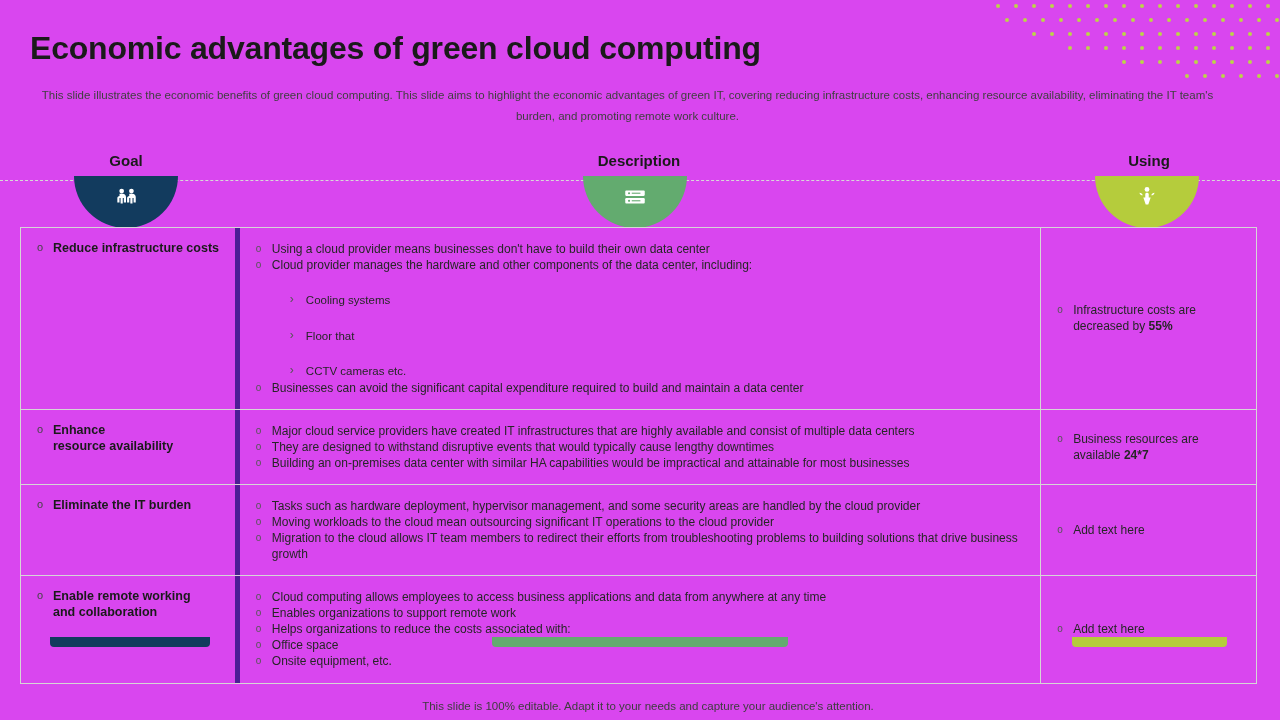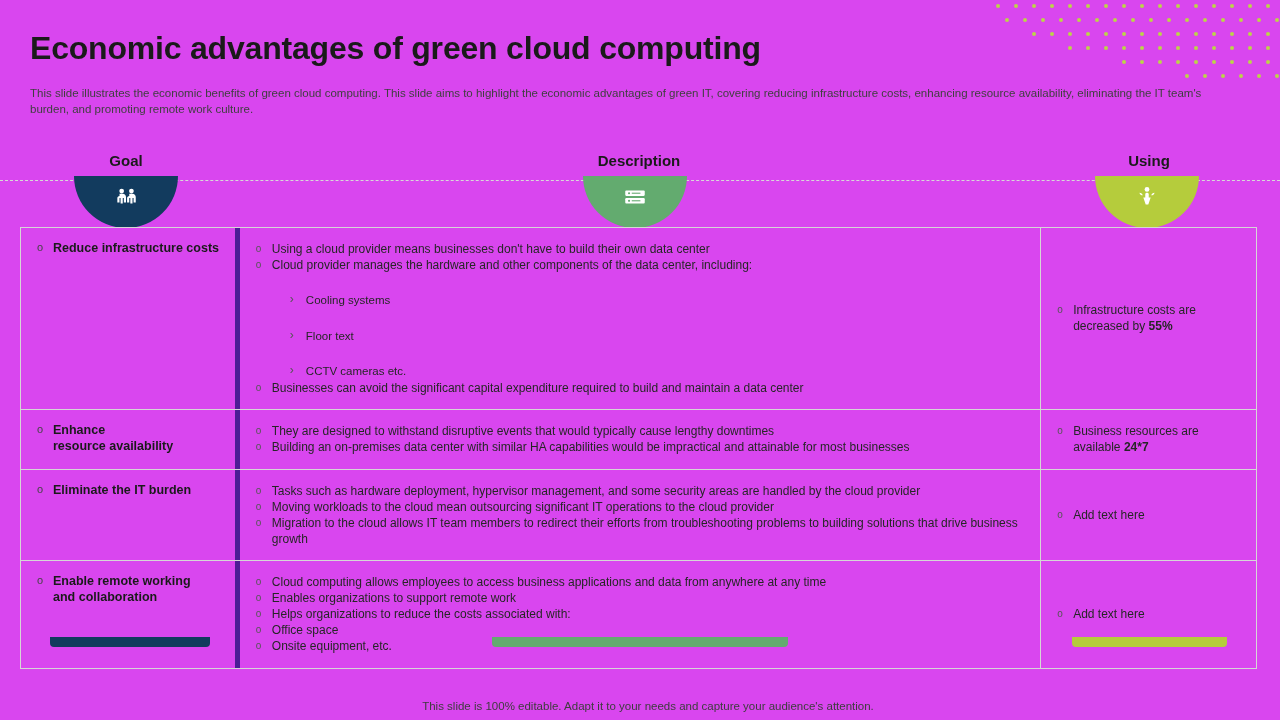--- a/index.html
+++ b/index.html
@@ -32,22 +32,23 @@
     font-size: 32px;
     font-weight: bold;
     color: #1a1a1a;
     letter-spacing: -0.2px;
   }
   .subtitle {
     position: absolute;
     left: 30px; top: 85px;
     width: 1195px;
     font-size: 11.5px;
-    line-height: 16px;
+    line-height: 21px;
     color: #3f3f3f;
+    text-align: center;
   }
 
   
   .hdr-rule {
     position: absolute;
     left: 0; top: 180px;
     width: 1280px;
     border-top: 1px dashed #d8d8d8;
   }
 
@@ -334,39 +335,40 @@
       <div class="cell-goal">
         <div class="goal-label">Reduce infrastructure  costs</div>
       </div>
       <div class="cell-desc">
         <ul class="bullets">
           <li><span>Using a cloud provider  means businesses don't have  to build their own  data center</span></li>
           <li>
             <span>Cloud provider  manages the hardware  and other components of the data center,  including:</span>
             <ul class="subs">
               <li>Cooling systems</li>
-              <li>Floor text</li>
+              <li>Floor that</li>
               <li>CCTV cameras etc.</li>
             </ul>
           </li>
           <li><span>Businesses can avoid  the significant capital expenditure  required  to build  and maintain a data  center</span></li>
         </ul>
       </div>
       <div class="cell-impact">
         <div class="impact-text"><span>Infrastructure  costs are decreased by </span><b>55%</b></div>
       </div>
     </div>
 
     <div class="row">
       <div class="cell-goal">
         <div class="goal-label" style="white-space:pre-line">Enhance
 resource availability</div>
       </div>
       <div class="cell-desc">
         <ul class="bullets">
+          <li><span>Major cloud service  providers  have  created IT infrastructures  that are highly available  and consist of multiple data centers</span></li>
           <li><span>They  are designed  to withstand disruptive  events that would  typically cause lengthy downtimes</span></li>
           <li><span>Building an on-premises  data center with similar HA capabilities  would  be impractical and attainable  for most businesses</span></li>
         </ul>
       </div>
       <div class="cell-impact">
         <div class="impact-text"><span>Business resources  are available  </span><b>24*7</b></div>
       </div>
     </div>
 
     <div class="row">

